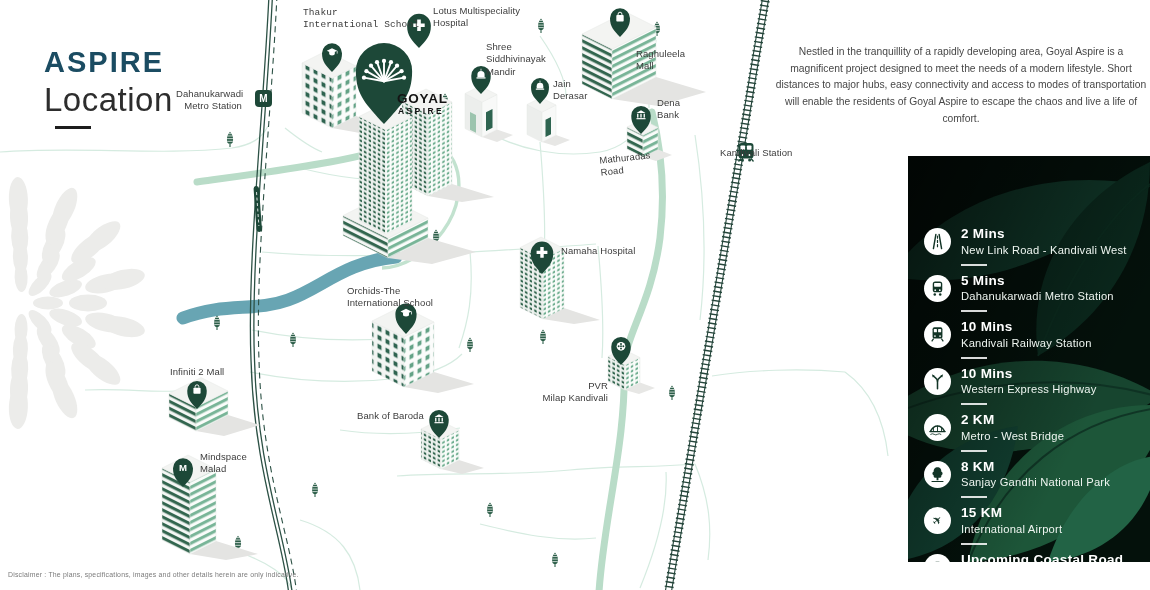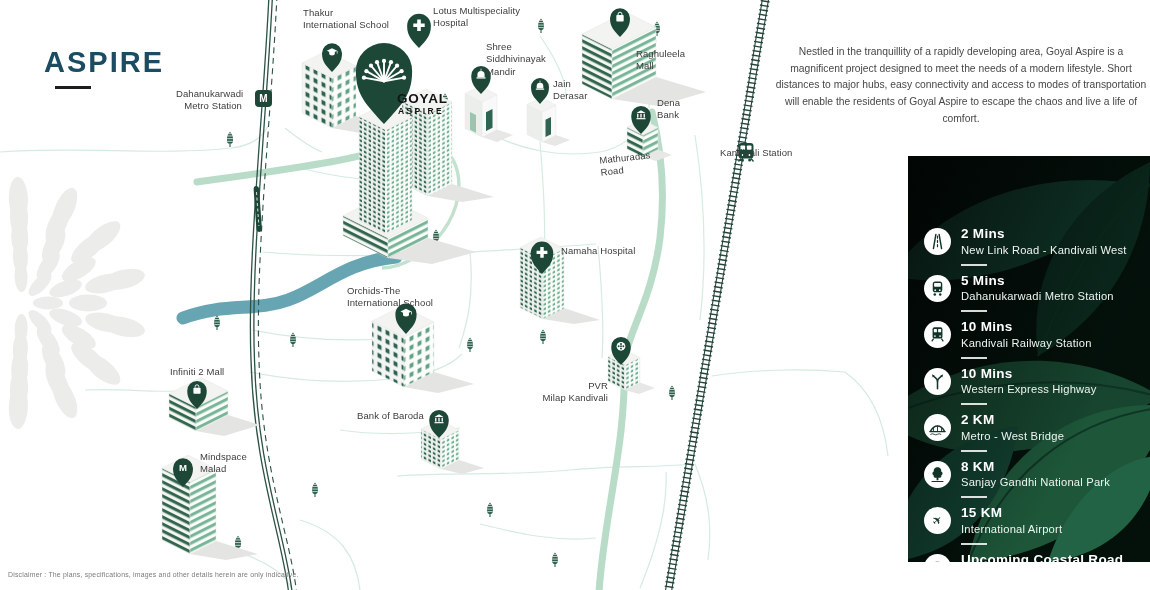--- a/index.html
+++ b/index.html
@@ -410,35 +410,36 @@
     </g>
     <g transform="translate(183,487) scale(0.8) translate(0,-22)">
       <use href="#pin"></use>
       <text y="2.6" text-anchor="middle" font-size="12" font-weight="bold" fill="#fff" font-family="Liberation Sans, sans-serif">M</text>
     </g>
   </g>
 </svg>
 
 <div class="title-block">
   <div class="brand">ASPIRE</div>
+  <div class="heading">Location</div>
   <div class="underline"></div>
 </div>
 
 <div class="intro">Nestled in the tranquillity of a rapidly developing area, Goyal Aspire is a magnificent project designed to meet the needs of a modern lifestyle. Short distances to major hubs, easy connectivity and access to modes of transportation will enable the residents of Goyal Aspire to escape the chaos and live a life of comfort.</div>
 
 <div class="m-badge">M</div>
 
 <div class="goyal-label">
   <div class="goyal-name">GOYAL</div>
   <div class="goyal-sub">ASPIRE</div>
 </div>
 
 <div class="map-label ra" style="left:176px;top:88px;width:66px;">Dahanukarwadi
 Metro Station</div>
-<div class="map-label" style="left:303px;top:7px;">Thakur
+<div class="map-label" style="left:303px;top:7px;font-family:Liberation Mono, monospace;">Thakur
 International School</div>
 <div class="map-label" style="left:433px;top:5px;">Lotus Multispeciality
 Hospital</div>
 <div class="map-label" style="left:486px;top:41px;">Shree
 Siddhivinayak
 Mandir</div>
 <div class="map-label" style="left:553px;top:78px;">Jain
 Derasar</div>
 <div class="map-label" style="left:636px;top:4px;margin-top:44px;">Raghuleela
 Mall</div>

